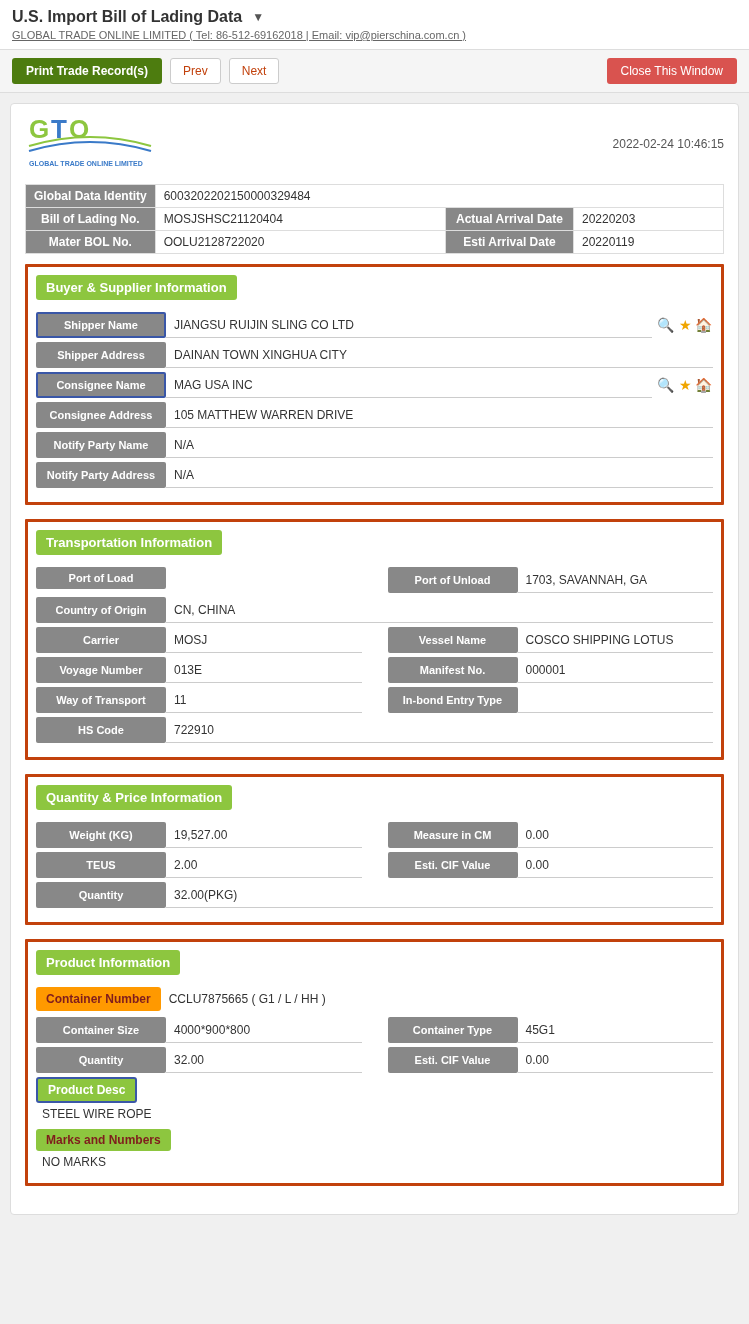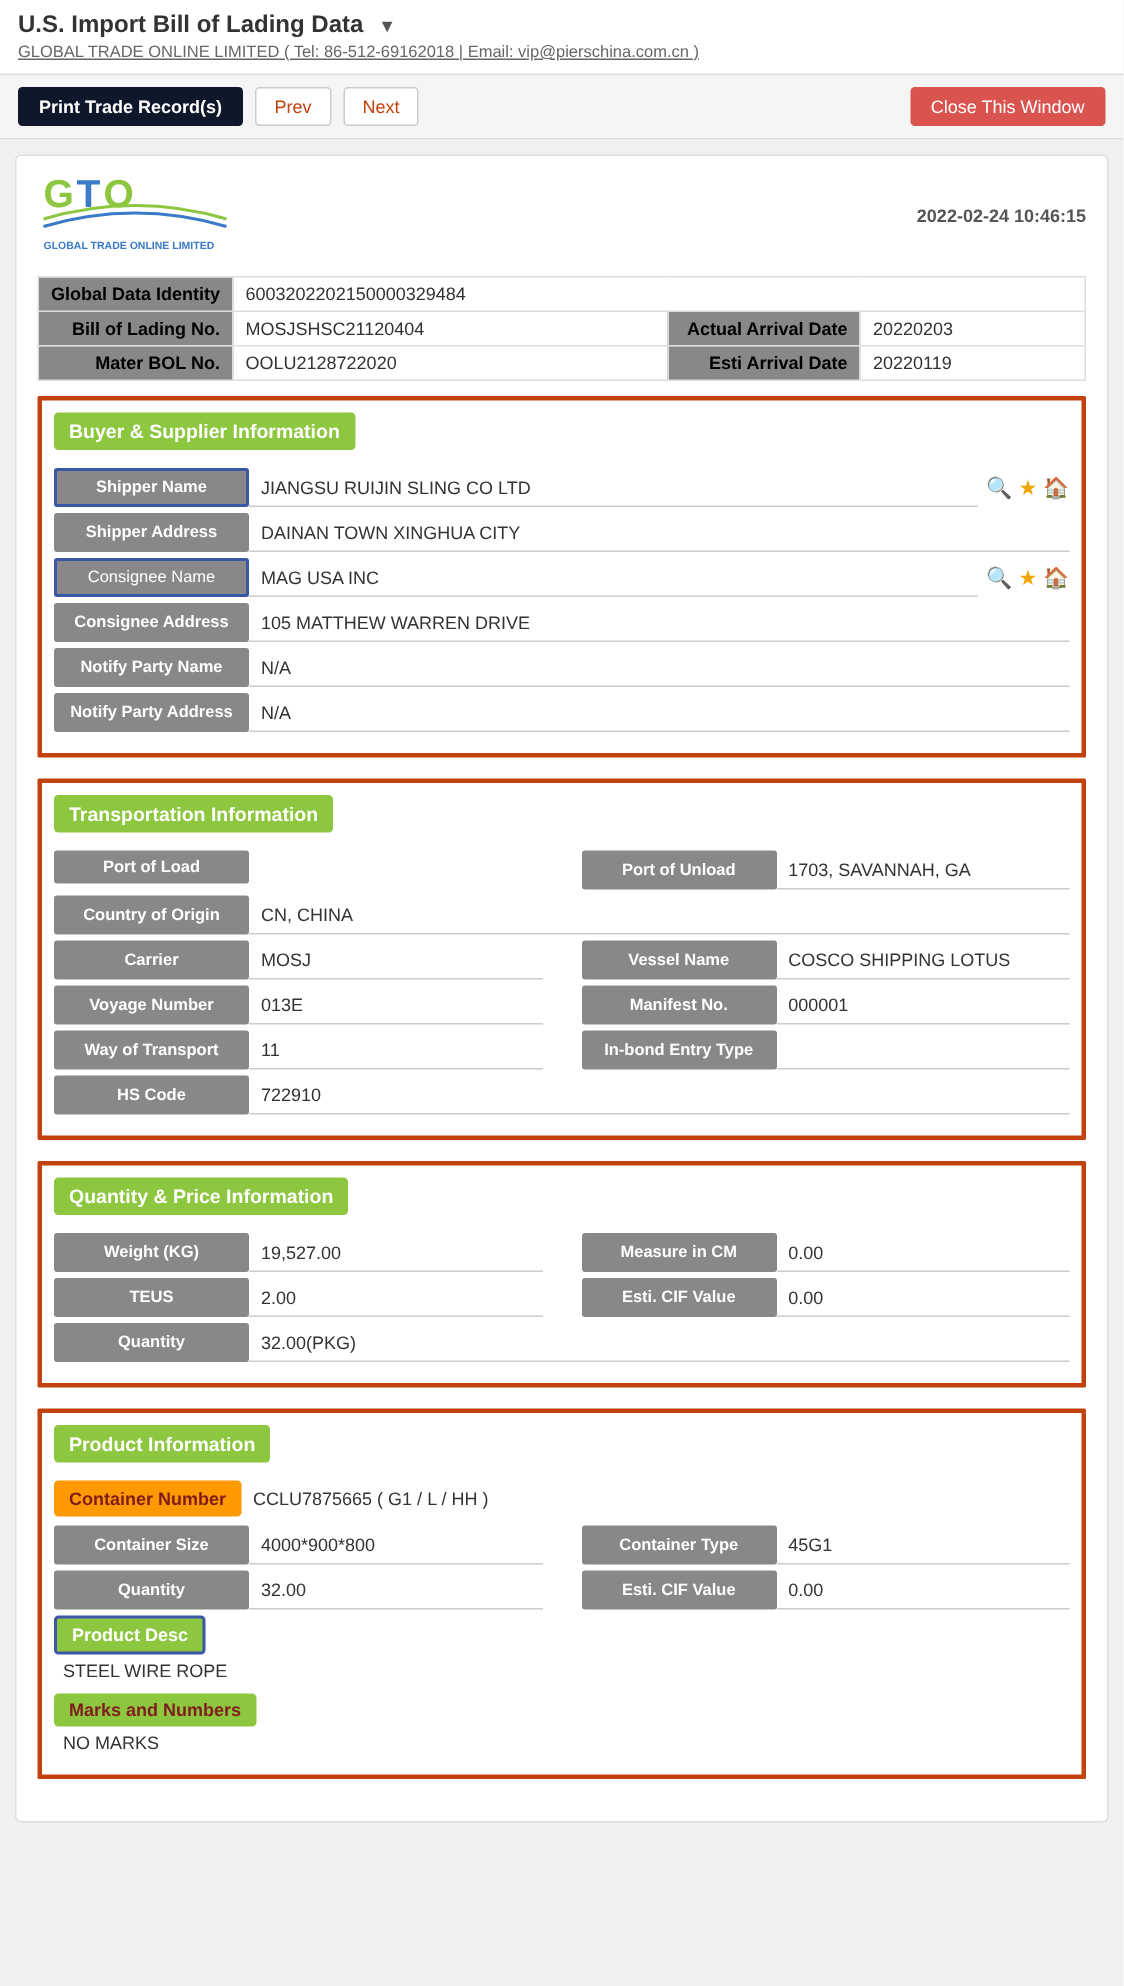--- a/index.html
+++ b/index.html
@@ -3,33 +3,33 @@
   <meta charset="utf-8">
   <style>
     * { box-sizing: border-box; margin: 0; padding: 0; }
     body { font-family: Arial, sans-serif; font-size: 12px; background: #f0f0f0; color: #333; width: 749px; }
     
     .top-bar { background: #fff; padding: 8px 12px; border-bottom: 1px solid #ddd; }
     .page-title { font-size: 16px; font-weight: bold; color: #333; display: flex; align-items: center; gap: 6px; }
     .page-subtitle { font-size: 11px; color: #666; margin-top: 3px; text-decoration: underline; }
     
     .toolbar { background: #f5f5f5; padding: 8px 12px; display: flex; align-items: center; gap: 8px; border-bottom: 1px solid #ddd; }
-    .btn-print { background: #0f172a; color: #fff; border: none; padding: 6px 14px; border-radius: 3px; cursor: pointer; font-size: 12px; font-weight: bold; text-align: center; }
+    .btn-print { background: #4d7c0f; color: #fff; border: none; padding: 6px 14px; border-radius: 3px; cursor: pointer; font-size: 12px; font-weight: bold; text-align: center; }
     .btn-nav { background: #fff; color: #c2410c; border: 1px solid #ccc; padding: 5px 12px; border-radius: 3px; cursor: pointer; font-size: 12px; }
     .btn-close { background: #d9534f; color: #fff; border: none; padding: 6px 14px; border-radius: 3px; cursor: pointer; font-size: 12px; margin-left: auto; }
     
     .main-content { background: #fff; margin: 10px; padding: 14px; border: 1px solid #ddd; border-radius: 4px; }
     
     .header-row { display: flex; justify-content: space-between; align-items: center; margin-bottom: 14px; }
     .logo-area { display: flex; flex-direction: column; align-items: flex-start; }
-    .timestamp { font-size: 12px; color: #555; font-weight: bold; }
+    .timestamp { font-size: 12px; color: #555; }
     
     .info-table { width: 100%; border-collapse: collapse; margin-bottom: 10px; }
     .info-table td { padding: 4px 8px; border: 1px solid #ddd; font-size: 12px; }
-    .label-cell { background: #888; color: #000000; font-weight: bold; white-space: nowrap; width: 128px; text-align: right; }
+    .label-cell { background: #888; color: #ffffff; font-weight: bold; white-space: nowrap; width: 128px; text-align: center; }
     .value-cell { background: #fff; }
     
     .section { border: 3px solid #c2410c; border-radius: 1px; margin-bottom: 14px; overflow: hidden; }
     .section-title { background: #8dc63f; color: #fff; font-weight: bold; font-size: 13px; padding: 5px 10px; display: inline-block; margin: 8px; border-radius: 3px; }
     .section-body { padding: 4px 8px 10px 8px; }
     
     .field-row { display: flex; align-items: stretch; margin-bottom: 4px; width: 100%; }
     .field-label { background: #888; color: #fff; font-weight: bold; padding: 5px 8px; text-align: center; white-space: nowrap; border-radius: 2px; min-width: 130px; font-size: 11px; display: flex; align-items: center; justify-content: center; }
     .field-value { border-bottom: 1px solid #ccc; padding: 5px 8px; flex: 1; font-size: 12px; min-height: 26px; display: flex; align-items: center; }
     
@@ -48,21 +48,21 @@
     .container-number-row { display: flex; align-items: center; margin-bottom: 6px; }
     
     .product-desc-label { background: #8dc63f; color: #fff; font-weight: bold; padding: 4px 10px; border-radius: 3px; font-size: 12px; display: inline-block; border: 2px solid #3a57a7; }
     .marks-label { background: #8dc63f; color: #7f1d1d; font-weight: bold; padding: 4px 10px; border-radius: 3px; font-size: 12px; display: inline-block; }
     .product-desc-value { font-size: 12px; padding: 4px 6px; }
     .marks-value { font-size: 12px; padding: 4px 6px; }
 
     .dropdown-arrow { font-size: 12px; color: #555; margin-left: 4px; }
 
     .shipper-name-label { background: #888; color: #fff; font-weight: bold; padding: 5px 8px; border-radius: 2px; min-width: 130px; font-size: 11px; text-align: center; border: 2px solid #3a57a7; }
-    .consignee-name-label { background: #888; color: #fff; font-weight: normal; padding: 5px 8px; border-radius: 2px; min-width: 130px; font-size: 11px; text-align: center; border: 2px solid #3a57a7; }
+    .consignee-name-label { background: #888; color: #fff; font-weight: bold; padding: 5px 8px; border-radius: 2px; min-width: 130px; font-size: 11px; text-align: center; border: 2px solid #3a57a7; }
 
     .product-desc-outer { margin-bottom: 4px; }
   </style>
 </head>
 <body>
 
 <div class="top-bar">
   <div class="page-title">
     <span>U.S. Import Bill of Lading Data</span>
     <span class="dropdown-arrow">▼</span>

